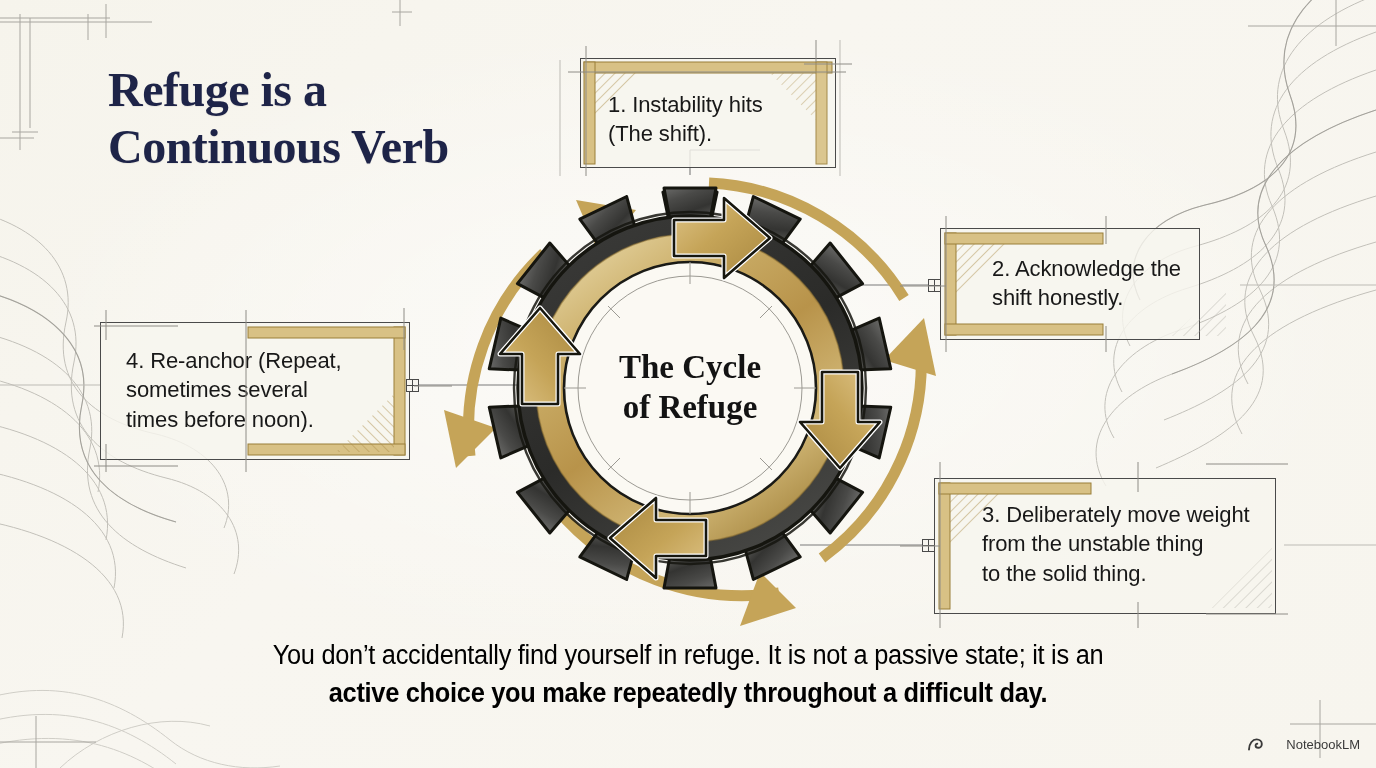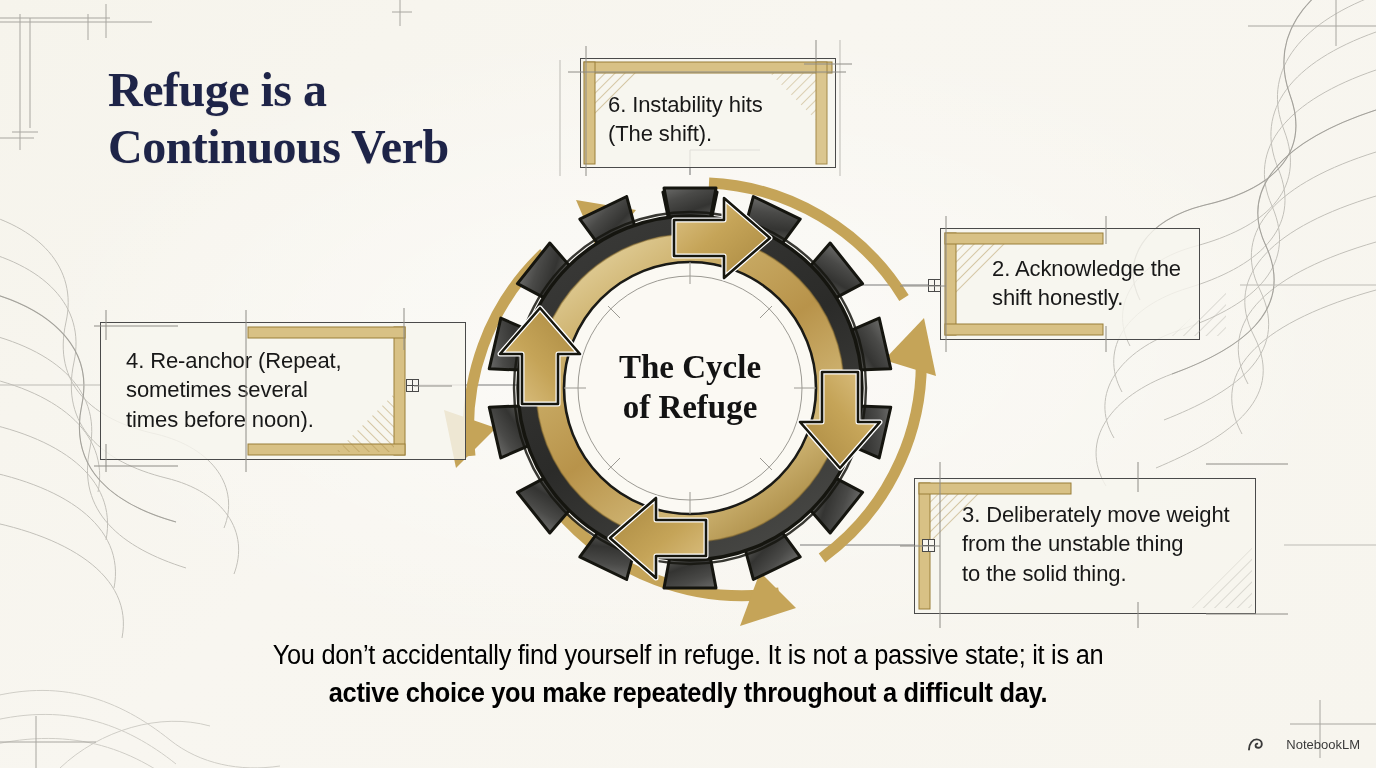--- a/index.html
+++ b/index.html
@@ -355,21 +355,21 @@
 
       <rect x="4" y="4" width="248" height="11" fill="#D8C185" stroke="#9A7E38" stroke-width="1"></rect>
 
       <rect x="4" y="4" width="11" height="102" fill="#D8C185" stroke="#9A7E38" stroke-width="1"></rect>
 
       <polygon points="15,15 62,15 15,62" fill="url(#hatch1)" opacity="0.85"></polygon>
 
       <rect x="236" y="4" width="11" height="102" fill="#D8C185" stroke="#9A7E38" stroke-width="1" opacity="0.9"></rect>
       <polygon points="236,15 190,15 236,62" fill="url(#hatch1)" opacity="0.7"></polygon>
     </svg>
-    <div class="txt" style="left:28px; top:32px; width:210px;">6. Instability hits
+    <div class="txt" style="left:28px; top:32px; width:210px;">1. Instability hits
 (The shift).</div>
   </div>
   <svg class="bg-layer" width="1376" height="768">
     <g stroke="#8E8C86" stroke-width="1" fill="none">
       <path d="M586,46 L586,176"></path>
       <path d="M568,72 L846,72"></path>
       <path d="M816,40 L816,62"></path>
       <path d="M804,64 L852,64"></path>
     </g>
   </svg>
@@ -397,21 +397,21 @@
   <div class="node" style="left:928px; top:279px;"></div>
   <svg class="bg-layer" width="1376" height="768">
     <g stroke="#8E8C86" stroke-width="1" fill="none">
       <path d="M946,216 L946,352"></path>
       <path d="M1106,216 L1106,244"></path>
       <path d="M1106,326 L1106,352"></path>
       <path d="M900,286 L946,286"></path>
     </g>
   </svg>
 
-  <div class="callout" style="left:914px; top:478px; width:342px; height:136px;">
+  <div class="callout" style="left:934px; top:478px; width:342px; height:136px;">
     <div class="frame"></div>
     <svg class="gold-l" width="342" height="136" viewBox="0 0 342 136">
       <defs>
         <pattern id="hatch3" patternUnits="userSpaceOnUse" width="7" height="7" patternTransform="rotate(45)">
           <line x1="0" y1="0" x2="0" y2="7" stroke="#A98A44" stroke-width="1"></line>
         </pattern>
         <pattern id="hatch3b" patternUnits="userSpaceOnUse" width="8" height="8" patternTransform="rotate(45)">
           <line x1="0" y1="0" x2="0" y2="8" stroke="#B0AEA6" stroke-width="1"></line>
         </pattern>
       </defs>
@@ -429,21 +429,21 @@
     <g stroke="#8E8C86" stroke-width="1" fill="none">
       <path d="M940,462 L940,628"></path>
       <path d="M1138,462 L1138,492"></path>
       <path d="M1138,602 L1138,628"></path>
       <path d="M1206,464 L1288,464"></path>
       <path d="M1206,614 L1288,614"></path>
       <path d="M900,546 L940,546"></path>
     </g>
   </svg>
 
-  <div class="callout" style="left:100px; top:322px; width:366px; height:138px;">
+  <div class="callout" style="left:100px; top:322px; width:310px; height:138px;">
     <div class="frame"></div>
     <svg class="gold-l" width="310" height="138" viewBox="0 0 310 138">
       <defs>
         <pattern id="hatch4" patternUnits="userSpaceOnUse" width="7" height="7" patternTransform="rotate(-45)">
           <line x1="0" y1="0" x2="0" y2="7" stroke="#A98A44" stroke-width="1"></line>
         </pattern>
       </defs>
 
       <rect x="294" y="5" width="11" height="128" fill="#D8C185" stroke="#9A7E38" stroke-width="1"></rect>
       <rect x="148" y="5" width="157" height="11" fill="#D8C185" stroke="#9A7E38" stroke-width="1"></rect>

